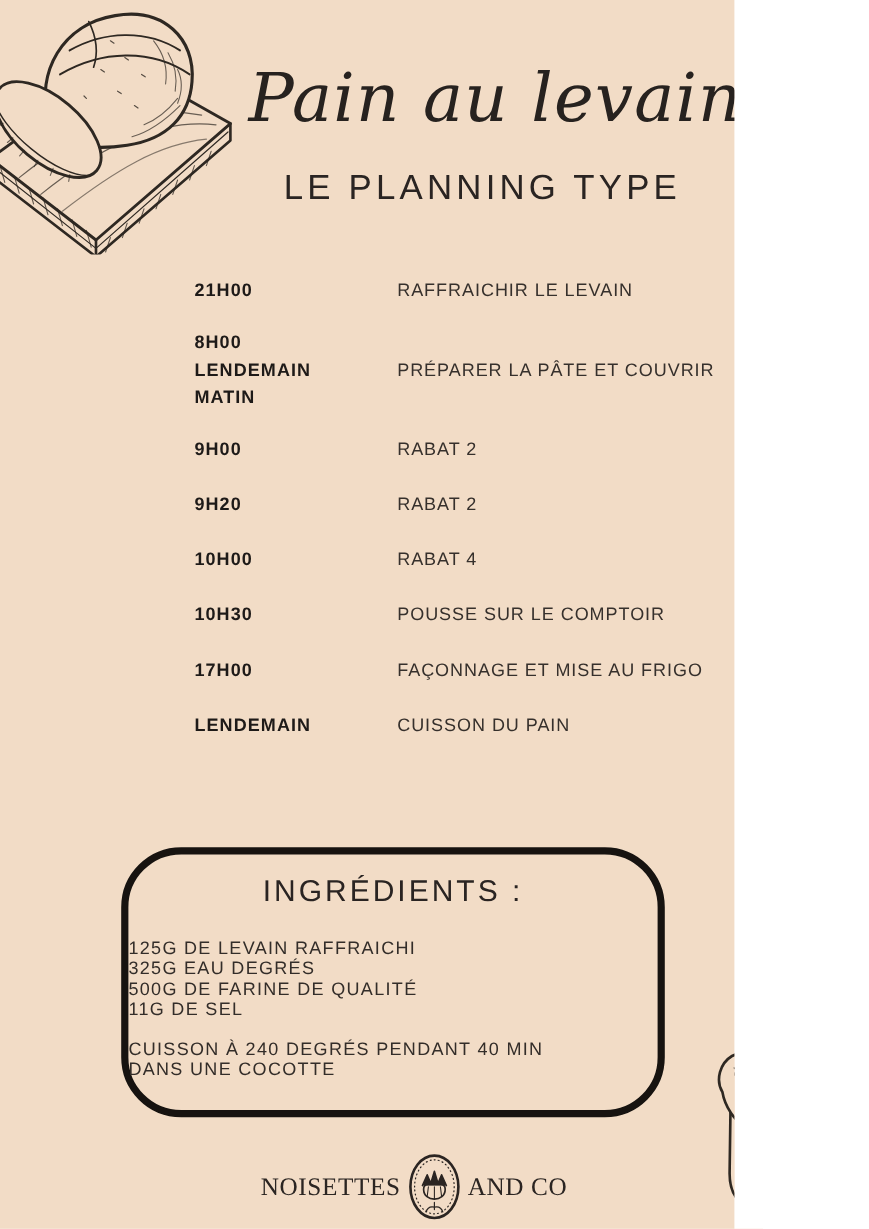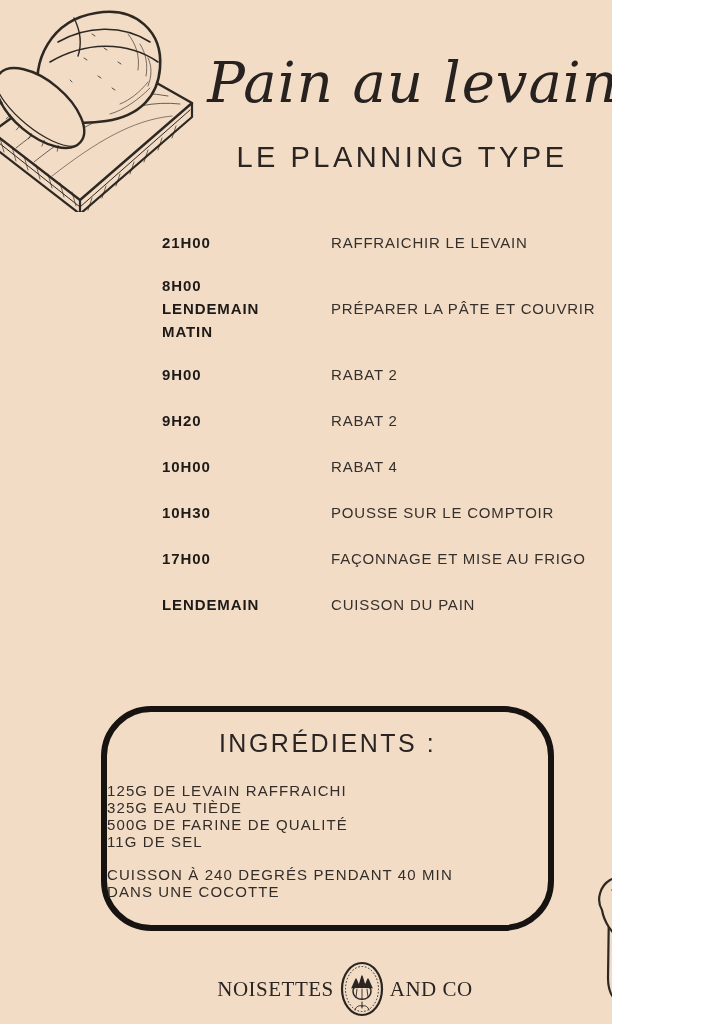--- a/index.html
+++ b/index.html
@@ -162,21 +162,21 @@
     <div class="srow">
       <div class="time">LENDEMAIN</div>
       <div class="task">CUISSON DU PAIN</div>
     </div>
   </div>
 
   <div class="card">
     <div class="card-title">INGRÉDIENTS :</div>
     <div class="card-items">
       <p>125G DE LEVAIN RAFFRAICHI</p>
-      <p>325G EAU TIÈDE</p>
+      <p>325G EAU DEGRÉS</p>
       <p>500G DE FARINE DE QUALITÉ</p>
       <p>11G DE SEL</p>
     </div>
     <div class="card-note">
       <p>CUISSON À 240 DEGRÉS PENDANT 40 MIN</p>
       <p>DANS UNE COCOTTE</p>
     </div>
   </div>
 
   <svg class="jar-illo" viewBox="0 0 100 166" width="100" height="166" aria-hidden="true">

